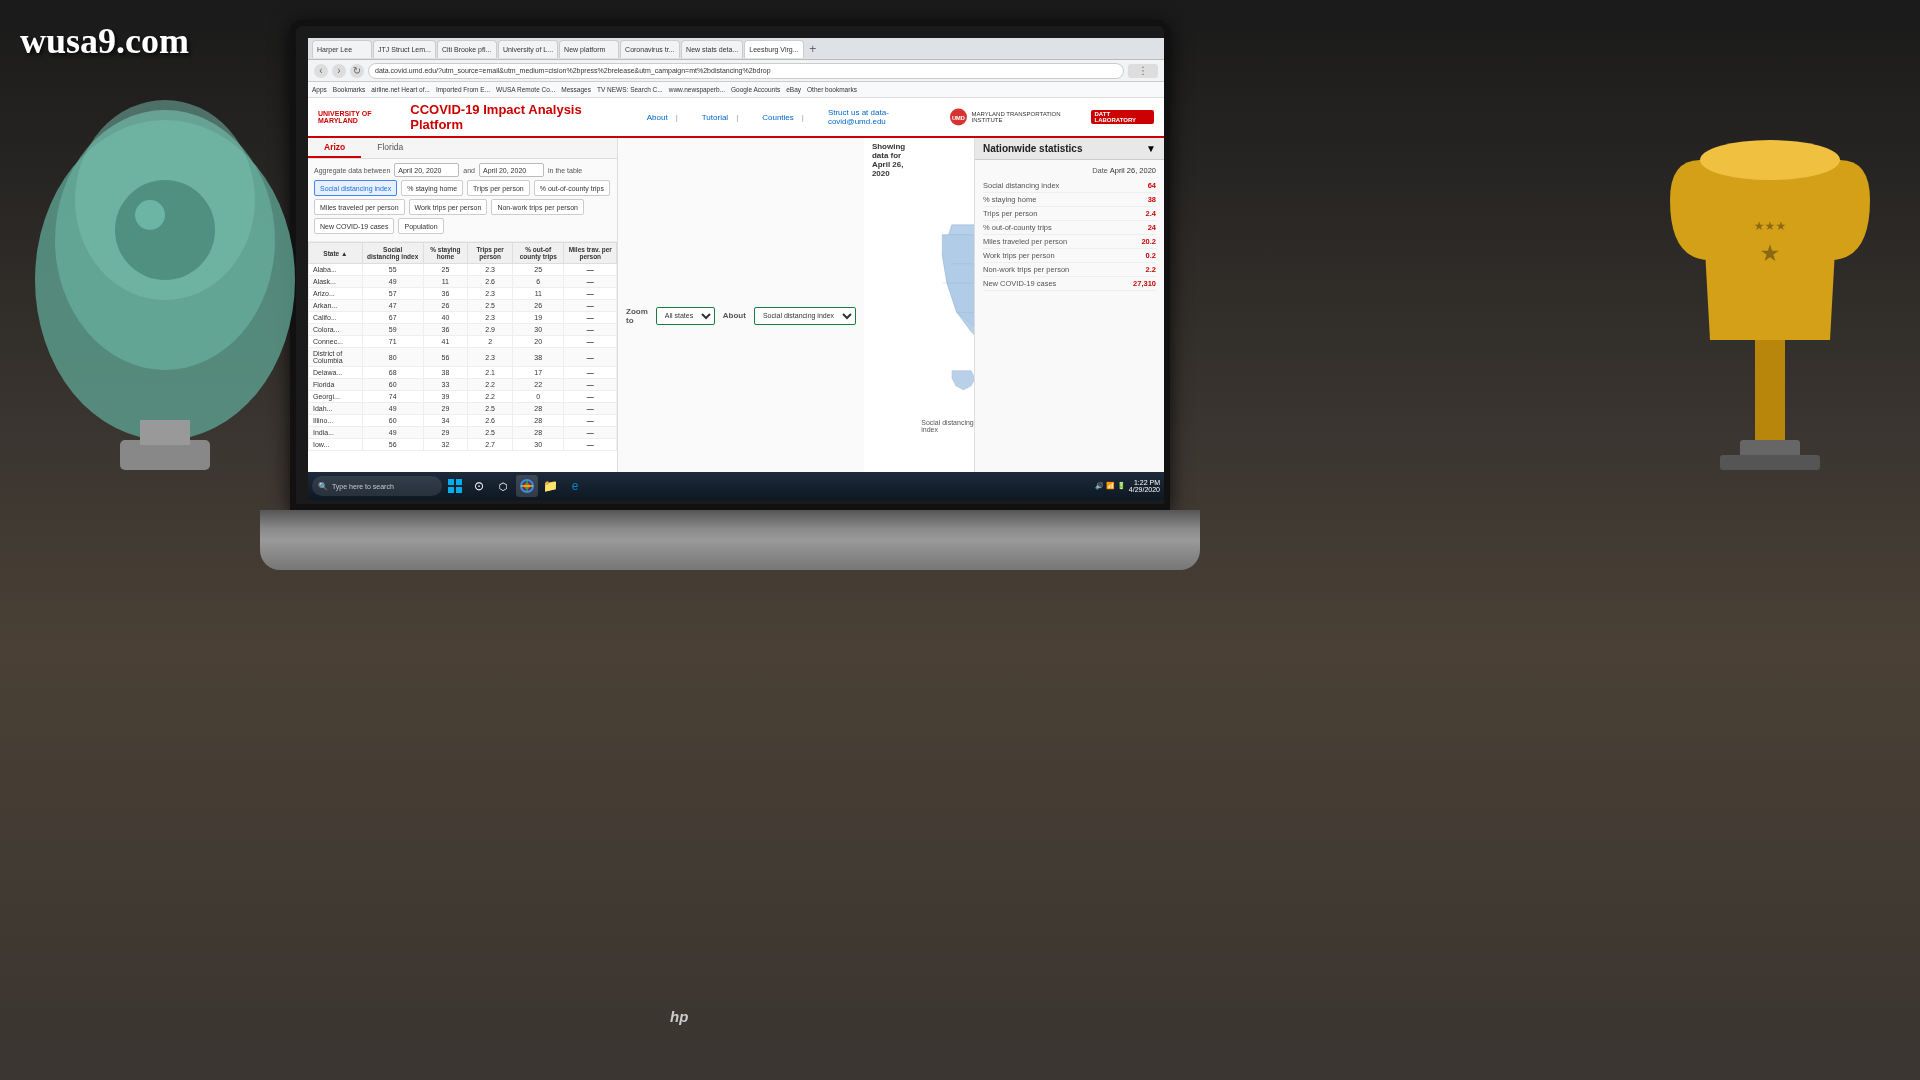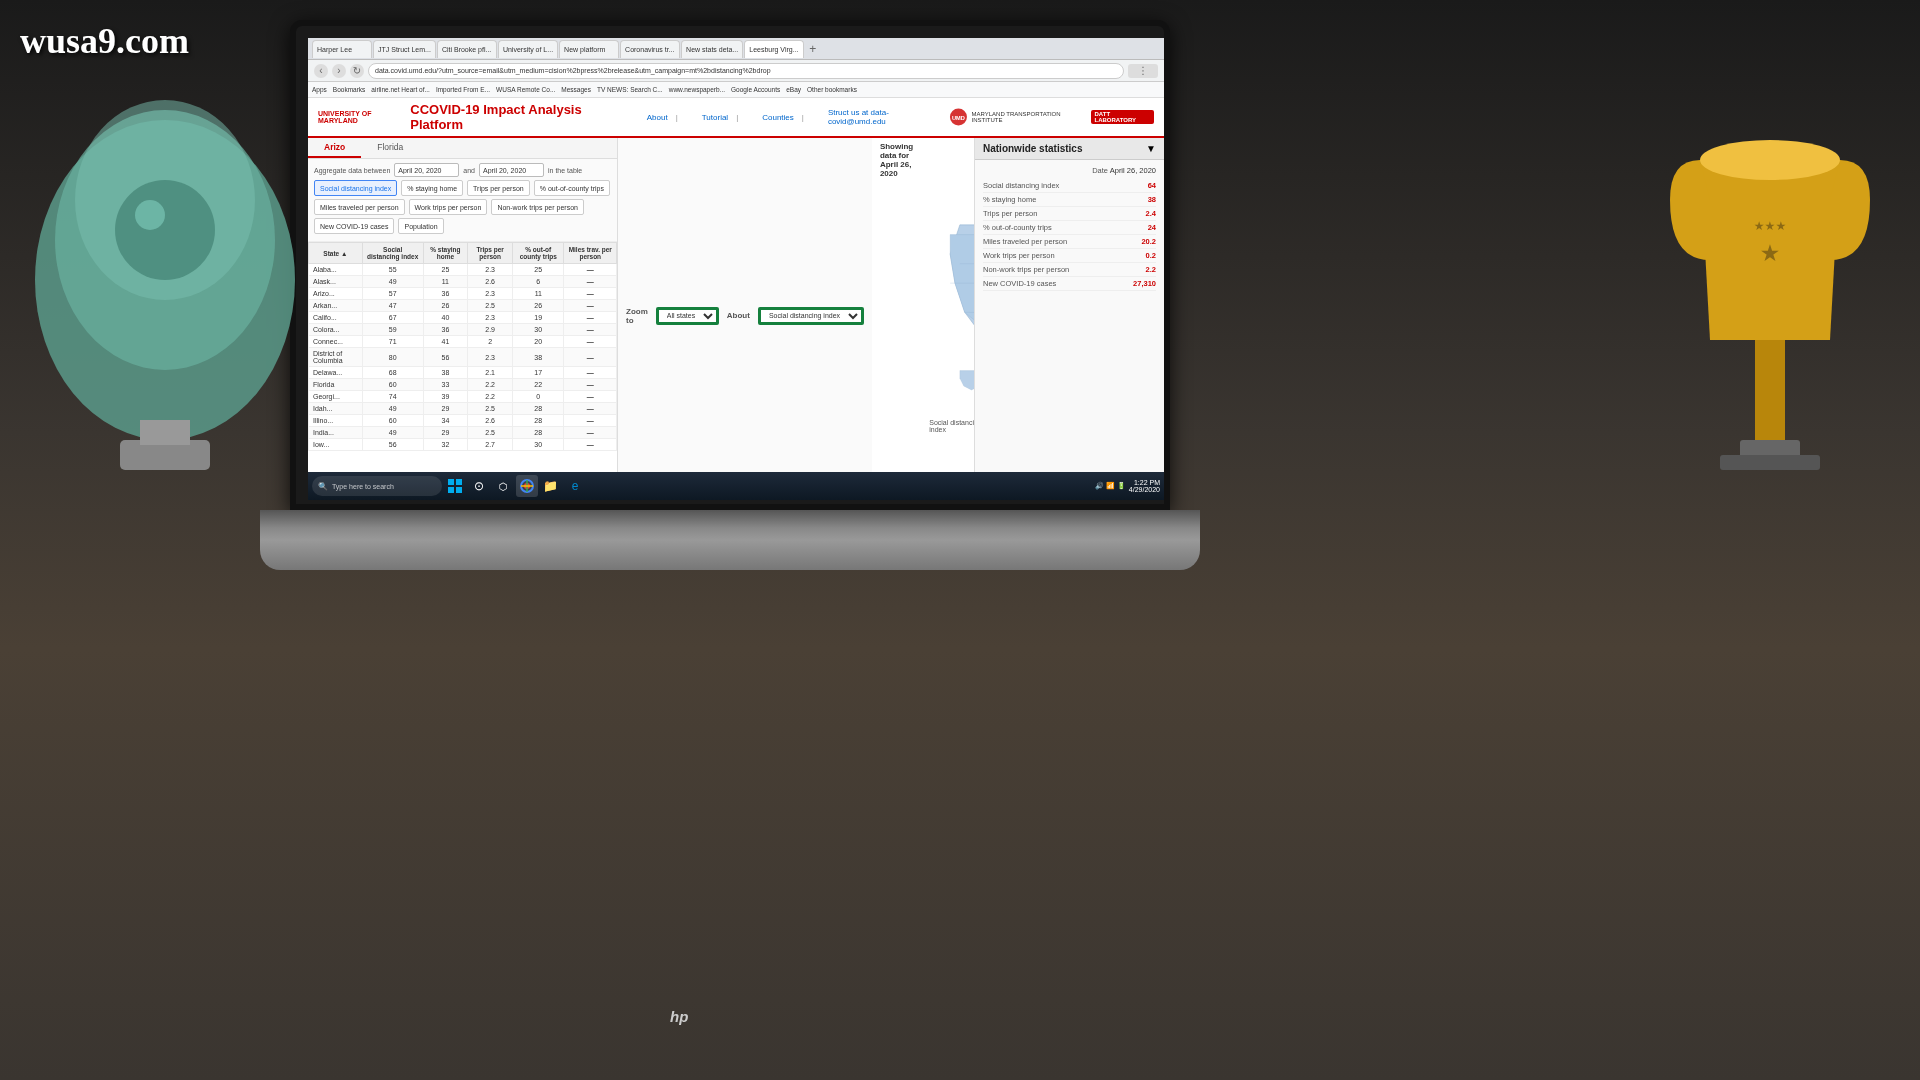--- a/index.html
+++ b/index.html
@@ -386,21 +386,21 @@
     }
 
     .map-label {
       font-size: 8px;
       color: #555;
       font-weight: bold;
     }
 
     .map-select {
       height: 18px;
-      border: 3px solid #15803d;
+      border: 1px solid #15803d;
       font-size: 7px;
       padding: 0 4px;
       background: white;
       color: #333;
       border-radius: 2px;
     }
 
     .map-data-label {
       font-size: 8px;
       color: #333;

